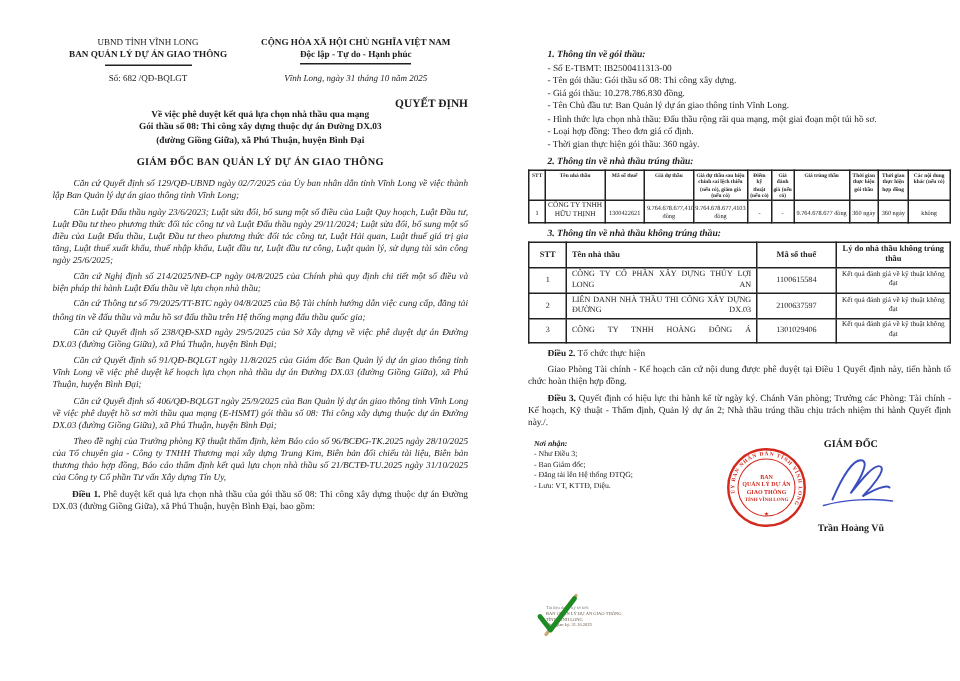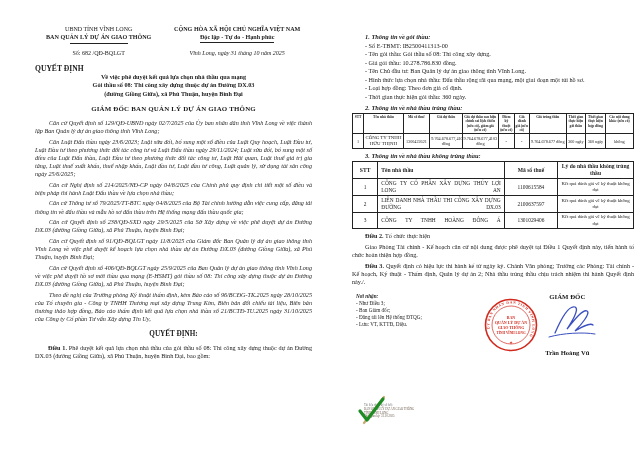--- a/index.html
+++ b/index.html
@@ -16,21 +16,21 @@
   .hdr-left{width:46%;}
   .hdr-right{width:54%;}
   .org-bottom{font-weight:bold;font-size:6.1px;}
   .nat-top{font-weight:bold;font-size:6.1px;}
   .nat-bottom{font-weight:bold;font-size:6.1px;}
   .u-span{border-bottom:0.8px solid #222;padding-bottom:0.5px;display:inline-block;}
   .short-rule{width:58px;border-top:0.8px solid #222;margin:1.5px auto 0;}
   .num-row{display:flex;margin-top:6px;font-size:6px;}
   .num{width:46%;text-align:center;}
   .date{width:54%;text-align:center;font-style:italic;}
-  .title-main{text-align:left;font-weight:bold;font-size:7.6px;margin-top:8px;}
+  .title-main{text-align:right;font-weight:bold;font-size:7.6px;margin-top:8px;}
   .title-sub{text-align:center;font-weight:bold;font-size:6.2px;line-height:1.32;}
   .authority{text-align:center;font-weight:bold;font-size:6.9px;margin-top:7px;letter-spacing:0.2px;}
   .recitals{margin-top:7px;}
   .recital{font-style:italic;text-align:justify;text-indent:14px;font-size:6.15px;line-height:1.32;margin:0 0 2.5px;}
   .decision-heading{text-align:center;font-weight:bold;font-size:7.2px;margin:7px 0 6px;}
   .article{font-size:6.2px;line-height:1.34;text-align:justify;text-indent:13px;margin:0 0 2.5px;}
   
   .sec-heading{font-weight:bold;font-style:italic;font-size:6.4px;text-indent:13px;margin:3px 0 2px;}
   .item{font-size:6.2px;line-height:1.36;text-indent:13px;margin:0;text-align:justify;}
   table{width:100%;border-collapse:collapse;table-layout:fixed;margin:2px 0 3px;}
@@ -91,21 +91,20 @@
     <p class="recital">Căn cứ Quyết định số 129/QĐ-UBND ngày 02/7/2025 của Ủy ban nhân dân tỉnh Vĩnh Long về việc thành lập Ban Quản lý dự án giao thông tỉnh Vĩnh Long;</p>
     <p class="recital">Căn Luật Đấu thầu ngày 23/6/2023; Luật sửa đổi, bổ sung một số điều của Luật Quy hoạch, Luật Đầu tư, Luật Đầu tư theo phương thức đối tác công tư và Luật Đấu thầu ngày 29/11/2024; Luật sửa đổi, bổ sung một số điều của Luật Đấu thầu, Luật Đầu tư theo phương thức đối tác công tư, Luật Hải quan, Luật thuế giá trị gia tăng, Luật thuế xuất khẩu, thuế nhập khẩu, Luật đầu tư, Luật đầu tư công, Luật quản lý, sử dụng tài sản công ngày 25/6/2025;</p>
     <p class="recital">Căn cứ Nghị định số 214/2025/NĐ-CP ngày 04/8/2025 của Chính phủ quy định chi tiết một số điều và biện pháp thi hành Luật Đấu thầu về lựa chọn nhà thầu;</p>
     <p class="recital">Căn cứ Thông tư số 79/2025/TT-BTC ngày 04/8/2025 của Bộ Tài chính hướng dẫn việc cung cấp, đăng tải thông tin về đấu thầu và mẫu hồ sơ đấu thầu trên Hệ thống mạng đấu thầu quốc gia;</p>
     <p class="recital">Căn cứ Quyết định số 238/QĐ-SXD ngày 29/5/2025 của Sở Xây dựng về việc phê duyệt dự án Đường DX.03 (đường Giồng Giữa), xã Phú Thuận, huyện Bình Đại;</p>
     <p class="recital">Căn cứ Quyết định số 91/QĐ-BQLGT ngày 11/8/2025 của Giám đốc Ban Quản lý dự án giao thông tỉnh Vĩnh Long về việc phê duyệt kế hoạch lựa chọn nhà thầu dự án Đường DX.03 (đường Giồng Giữa), xã Phú Thuận, huyện Bình Đại;</p>
     <p class="recital">Căn cứ Quyết định số 406/QĐ-BQLGT ngày 25/9/2025 của Ban Quản lý dự án giao thông tỉnh Vĩnh Long về việc phê duyệt hồ sơ mời thầu qua mạng (E-HSMT) gói thầu số 08: Thi công xây dựng thuộc dự án Đường DX.03 (đường Giồng Giữa), xã Phú Thuận, huyện Bình Đại;</p>
     <p class="recital">Theo đề nghị của Trưởng phòng Kỹ thuật thẩm định, kèm Báo cáo số 96/BCĐG-TK.2025 ngày 28/10/2025 của Tổ chuyên gia - Công ty TNHH Thương mại xây dựng Trung Kim, Biên bản đối chiếu tài liệu, Biên bản thương thảo hợp đồng, Báo cáo thẩm định kết quả lựa chọn nhà thầu số 21/BCTĐ-TU.2025 ngày 31/10/2025 của Công ty Cổ phần Tư vấn Xây dựng Tín Uy,</p>
   </div>
 
-  <div class="decision-heading">QUYẾT ĐỊNH:</div>
 
   <p class="article"><b>Điều 1.</b><span> Phê duyệt kết quả lựa chọn nhà thầu của gói thầu số 08: Thi công xây dựng thuộc dự án Đường DX.03 (đường Giồng Giữa), xã Phú Thuận, huyện Bình Đại, bao gồm:</span></p>
 </div>
 
 <div class="page" id="page2">
 
   <div class="sec-heading">1. Thông tin về gói thầu:</div>
   <p class="item">- Số E-TBMT: IB2500411313-00</p>
   <p class="item">- Tên gói thầu: Gói thầu số 08: Thi công xây dựng.</p>
   <p class="item">- Giá gói thầu: 10.278.786.830 đồng.</p>

